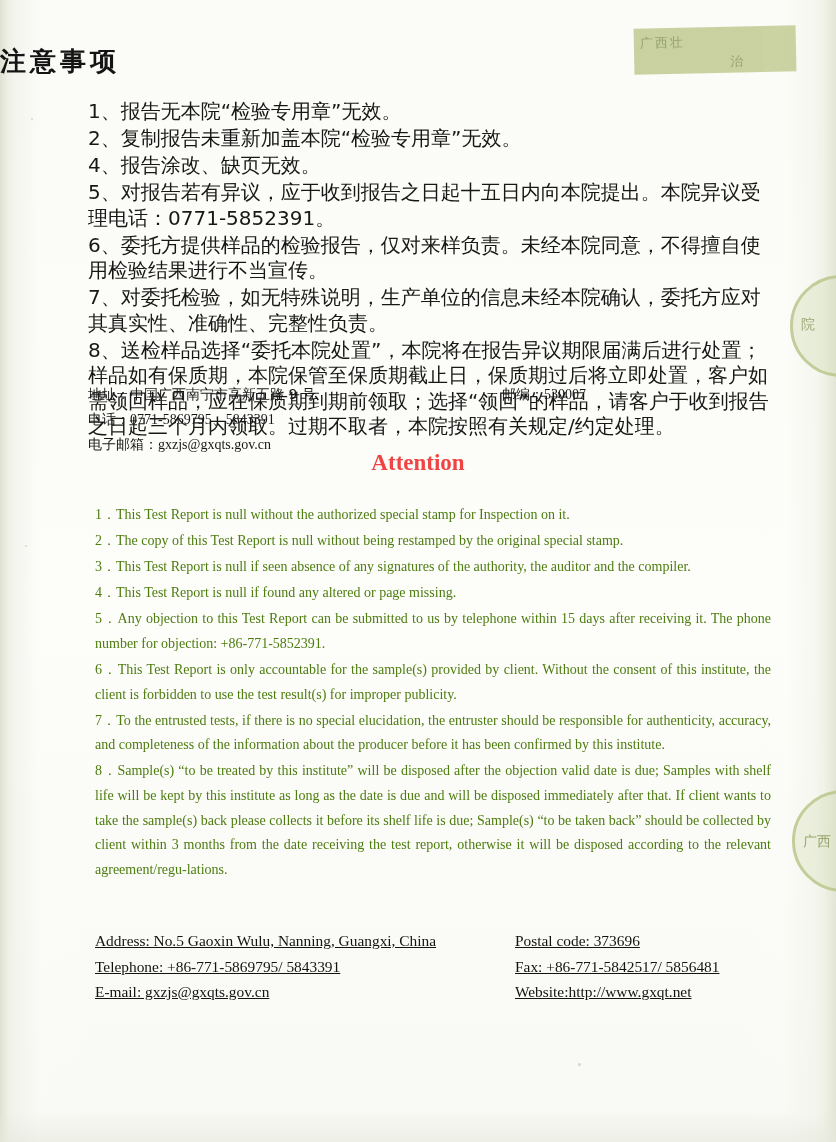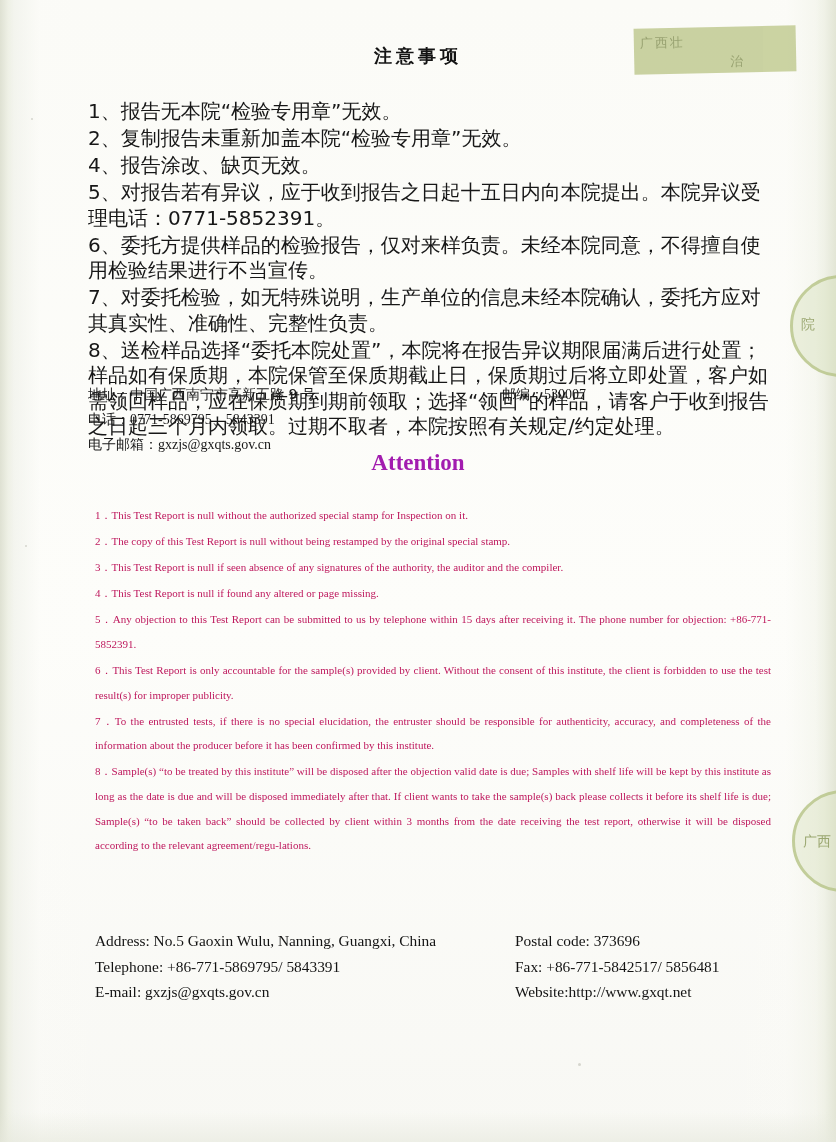--- a/index.html
+++ b/index.html
@@ -98,24 +98,23 @@
   .content {
     position: absolute;
     left: 0; top: 0;
     width: 836px;
     height: 1142px;
   }
 
   .title-cn {
     position: absolute;
     left: 0; right: 0; top: 44px;
-    text-align: center;
     font-family: "DejaVu Serif", serif;
     font-weight: bold;
-    font-size: 18px;
+    font-size: 26px;
     letter-spacing: 4px;
     color: #141414;
   }
 
   .cn-block {
     position: absolute;
     left: 88px; top: 99px;
     width: 684px;
     font-family: "DejaVu Sans", sans-serif;
     font-size: 20px;
@@ -138,45 +137,45 @@
   .contact-cn .c-right { flex: 1; margin-left: 10px; }
   .mono-ish { font-family: "Liberation Serif", serif; }
 
   .title-en {
     position: absolute;
     left: 0; right: 0; top: 450px;
     text-align: center;
     font-family: "Liberation Serif", serif;
     font-weight: bold;
     font-size: 23px;
-    color: #a21caf;
+    color: #ef4444;
   }
 
   .en-block {
     position: absolute;
     left: 95px; top: 503px;
     width: 676px;
     font-family: "Liberation Serif", serif;
-    font-size: 11px;
+    font-size: 14px;
     line-height: 24.6px;
-    color: #be185d;
+    color: #4d7c0f;
     text-align: justify;
   }
   .en-block p { margin: 0 0 1.5px 0; }
 
   .contact-en {
     position: absolute;
     left: 95px; top: 928px;
     width: 676px;
     font-family: "Liberation Serif", serif;
     font-size: 15.4px;
     line-height: 25.5px;
     color: #131313;
   }
-  .contact-en .row { display: flex; }
+  .contact-en .row { display: flex; text-decoration: underline; }
   .contact-en .c-left { width: 420px; }
   .contact-en .c-right { flex: 1; }
 
   .speck {
     position: absolute;
     background: #b9b9ae;
     border-radius: 50%;
     opacity: .55;
   }
 </style>

